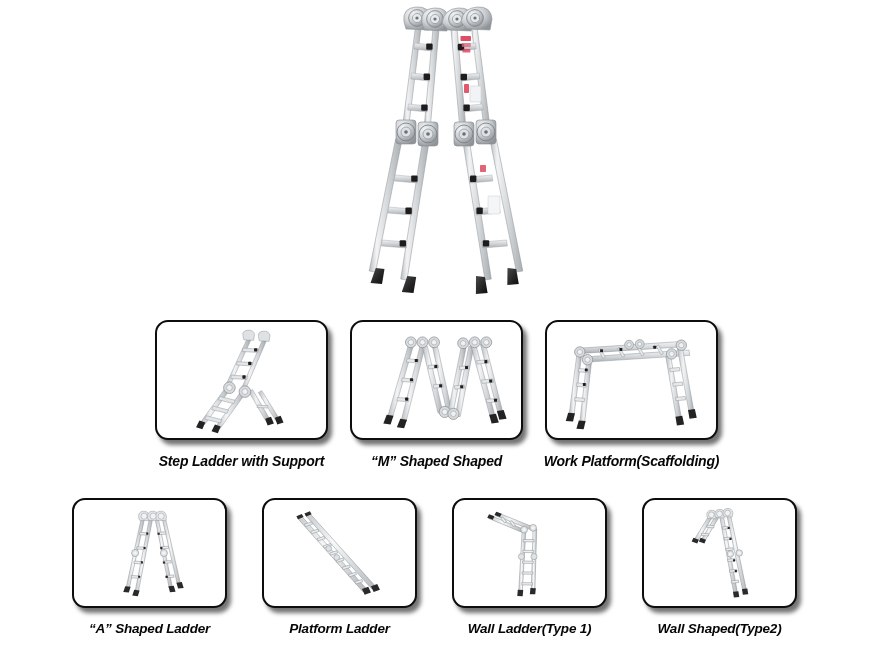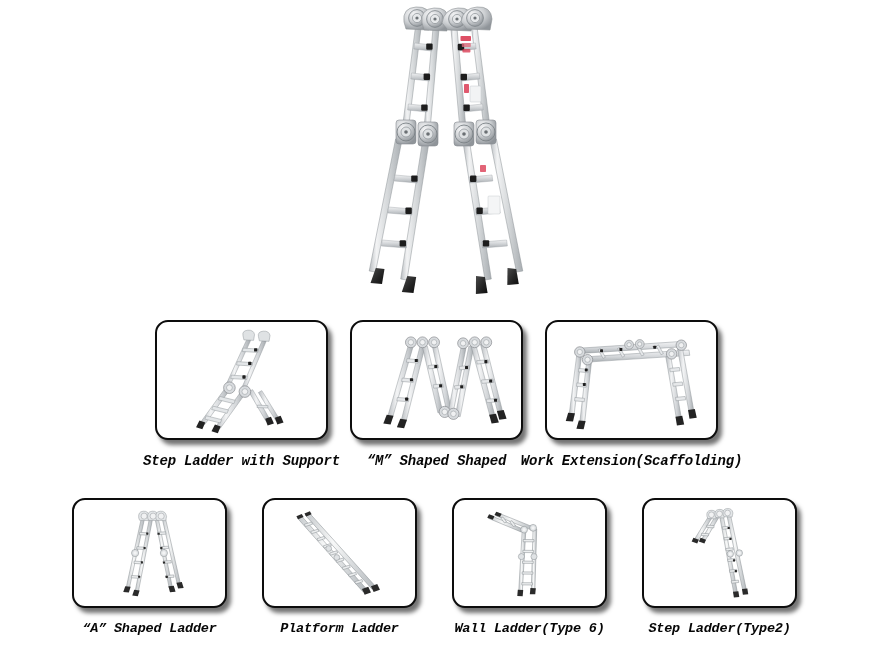--- a/index.html
+++ b/index.html
@@ -52,21 +52,21 @@
     box-shadow: 4px 5px 4px rgba(0,0,0,0.55);
     position: relative;
     overflow: hidden;
   }
   #panel-row-1 .panel-frame { height: 120px; }
   #panel-row-2 .panel-frame { height: 110px; }
   .panel-frame svg { display: block; width: 100%; height: 100%; }
 
   .panel-caption {
     margin-top: 13px;
-    font-family: Liberation Mono, monospace;
+    font-family: Liberation Sans, sans-serif;
     font-style: italic;
     font-weight: bold;
     font-size: 13.5px;
     color: #060606;
     letter-spacing: -0.2px;
     text-align: center;
     white-space: nowrap;
   }
   #panel-row-1 .panel-caption { font-size: 14px; }
 
@@ -442,21 +442,21 @@
 
         <g fill="#1f1f1f">
           <rect x="54" y="28.2" width="3" height="3" rx="0.5"></rect>
           <rect x="74" y="26.9" width="3" height="3" rx="0.5"></rect>
           <rect x="109" y="24.6" width="3" height="3" rx="0.5"></rect>
           <rect x="38.2" y="48.2" width="3" height="3" rx="0.5"></rect>
           <rect x="36.2" y="63.2" width="3" height="3" rx="0.5"></rect>
         </g>
       </svg>
     </div>
-    <div class="panel-caption">Work Extension(Scaffolding)</div>
+    <div class="panel-caption">Work Platform(Scaffolding)</div>
   </div>
 </div>
 
 <div class="panel-row" id="panel-row-2">
 
   <div class="panel-cell">
     <div class="panel-frame">
       <svg viewBox="0 0 168 110" xmlns="http://www.w3.org/2000/svg">
         <defs>
           <linearGradient id="p4a" x1="0" y1="0" x2="1" y2="0">
@@ -606,21 +606,21 @@
           <path d="M39 12 L45 14.2 L43.2 18 L37 15.8 Z"></path>
           <path d="M47 9 L53 11.2 L51.2 15 L45 12.8 Z"></path>
         </g>
 
         <g fill="#2a2a2a">
           <path d="M71 96 L77 96.2 L76.4 103 L70.4 102.8 Z"></path>
           <path d="M85 94 L91 94.2 L90.4 101 L84.4 100.8 Z"></path>
         </g>
       </svg>
     </div>
-    <div class="panel-caption">Wall Ladder(Type 6)</div>
+    <div class="panel-caption">Wall Ladder(Type 1)</div>
   </div>
 
   <div class="panel-cell">
     <div class="panel-frame">
       <svg viewBox="0 0 168 110" xmlns="http://www.w3.org/2000/svg">
         <defs>
           <linearGradient id="p7a" x1="0" y1="0" x2="1" y2="0">
             <stop offset="0%" stop-color="#c6cacd"></stop>
               <stop offset="40%" stop-color="#f7f8f8"></stop>
             <stop offset="100%" stop-color="#b4b9bd"></stop>
@@ -667,15 +667,15 @@
         </g>
 
         <g fill="#2a2a2a">
           <rect x="93" y="26.0" width="2.4" height="2.4" rx="0.4"></rect>
           <rect x="95" y="38.0" width="2.4" height="2.4" rx="0.4"></rect>
           <rect x="99" y="62.0" width="2.4" height="2.4" rx="0.4"></rect>
           <rect x="101" y="74.0" width="2.4" height="2.4" rx="0.4"></rect>
         </g>
       </svg>
     </div>
-    <div class="panel-caption">Step Ladder(Type2)</div>
+    <div class="panel-caption">Wall Shaped(Type2)</div>
   </div>
 </div>
 
 </body></html>

